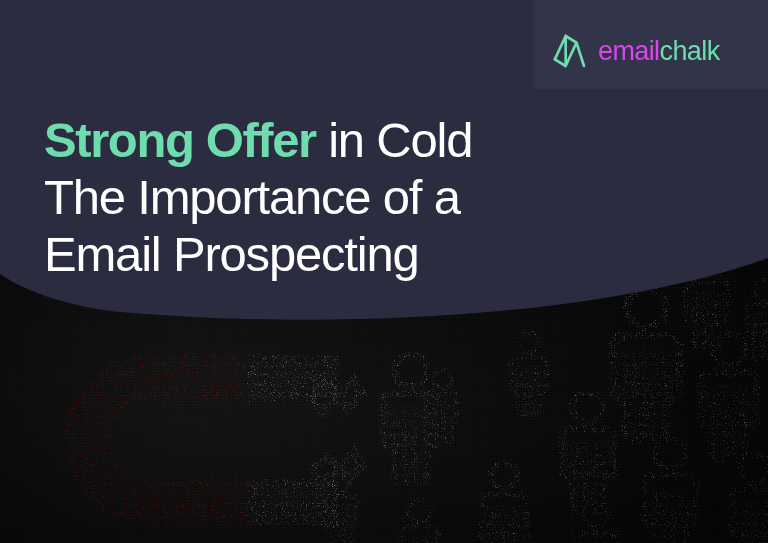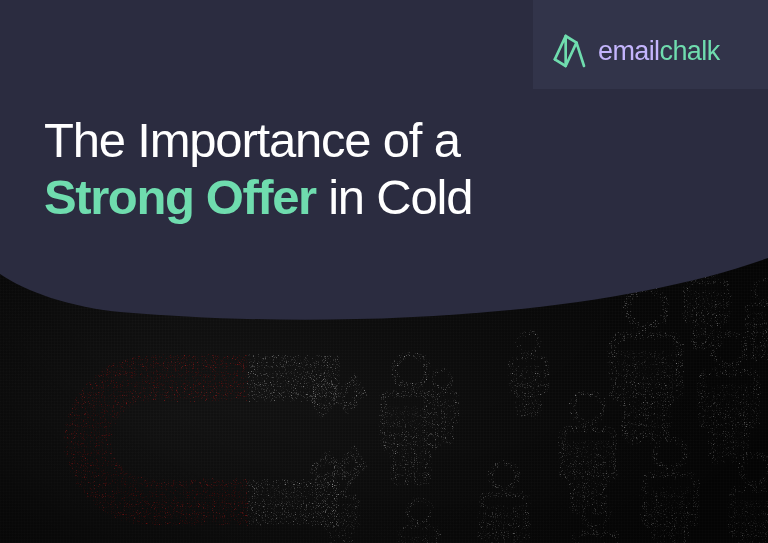--- a/index.html
+++ b/index.html
@@ -70,21 +70,21 @@
     gap: 9px;
   }
   .logo-mark { width: 40px; height: 40px; display: block; }
   .logo-word {
     font-size: 27px;
     letter-spacing: -0.6px;
     line-height: 1;
     white-space: nowrap;
     font-weight: 500;
   }
-  .logo-word .w-email  { color: #c4b5fd; }
+  .logo-word .w-email  { color: #d946ef; }
   .logo-word .w-movers { color: #6FDCAE; }
 
   
   .headline {
     position: absolute;
     left: 44px;
     top: 79px;
     width: 600px;
     font-size: 49px;
     line-height: 57px;
@@ -187,18 +187,19 @@
     <svg class="logo-mark" viewBox="0 0 48 48" aria-hidden="true">
       <path d="M7 34 L20 6 L20 42 L33 14 L42 42" fill="none" stroke="#6FDCAE" stroke-width="3.2" stroke-linejoin="round" stroke-linecap="round"></path>
       <path d="M7 34 L20 42 M20 6 L33 14" fill="none" stroke="#6FDCAE" stroke-width="3.2" stroke-linejoin="round" stroke-linecap="round"></path>
     </svg>
     <span class="logo-word">
       <span class="w-email">email</span><span class="w-movers">chalk</span>
     </span>
   </div>
 
   <h1 class="headline">
+    <span class="hl-line"><span class="hl-accent">Strong Offer</span><span> in Cold</span></span>
     <span class="hl-line">The Importance of a</span>
-    <span class="hl-line"><span class="hl-accent">Strong Offer</span><span> in Cold</span></span>
+    <span class="hl-line">Email Prospecting</span>
   </h1>
 
   <span class="sr">Chalk drawing on a blackboard: a red-and-white horseshoe magnet on the left attracting a crowd of white chalk human pictogram figures on the right</span>
 </div>
 
 </body></html>

